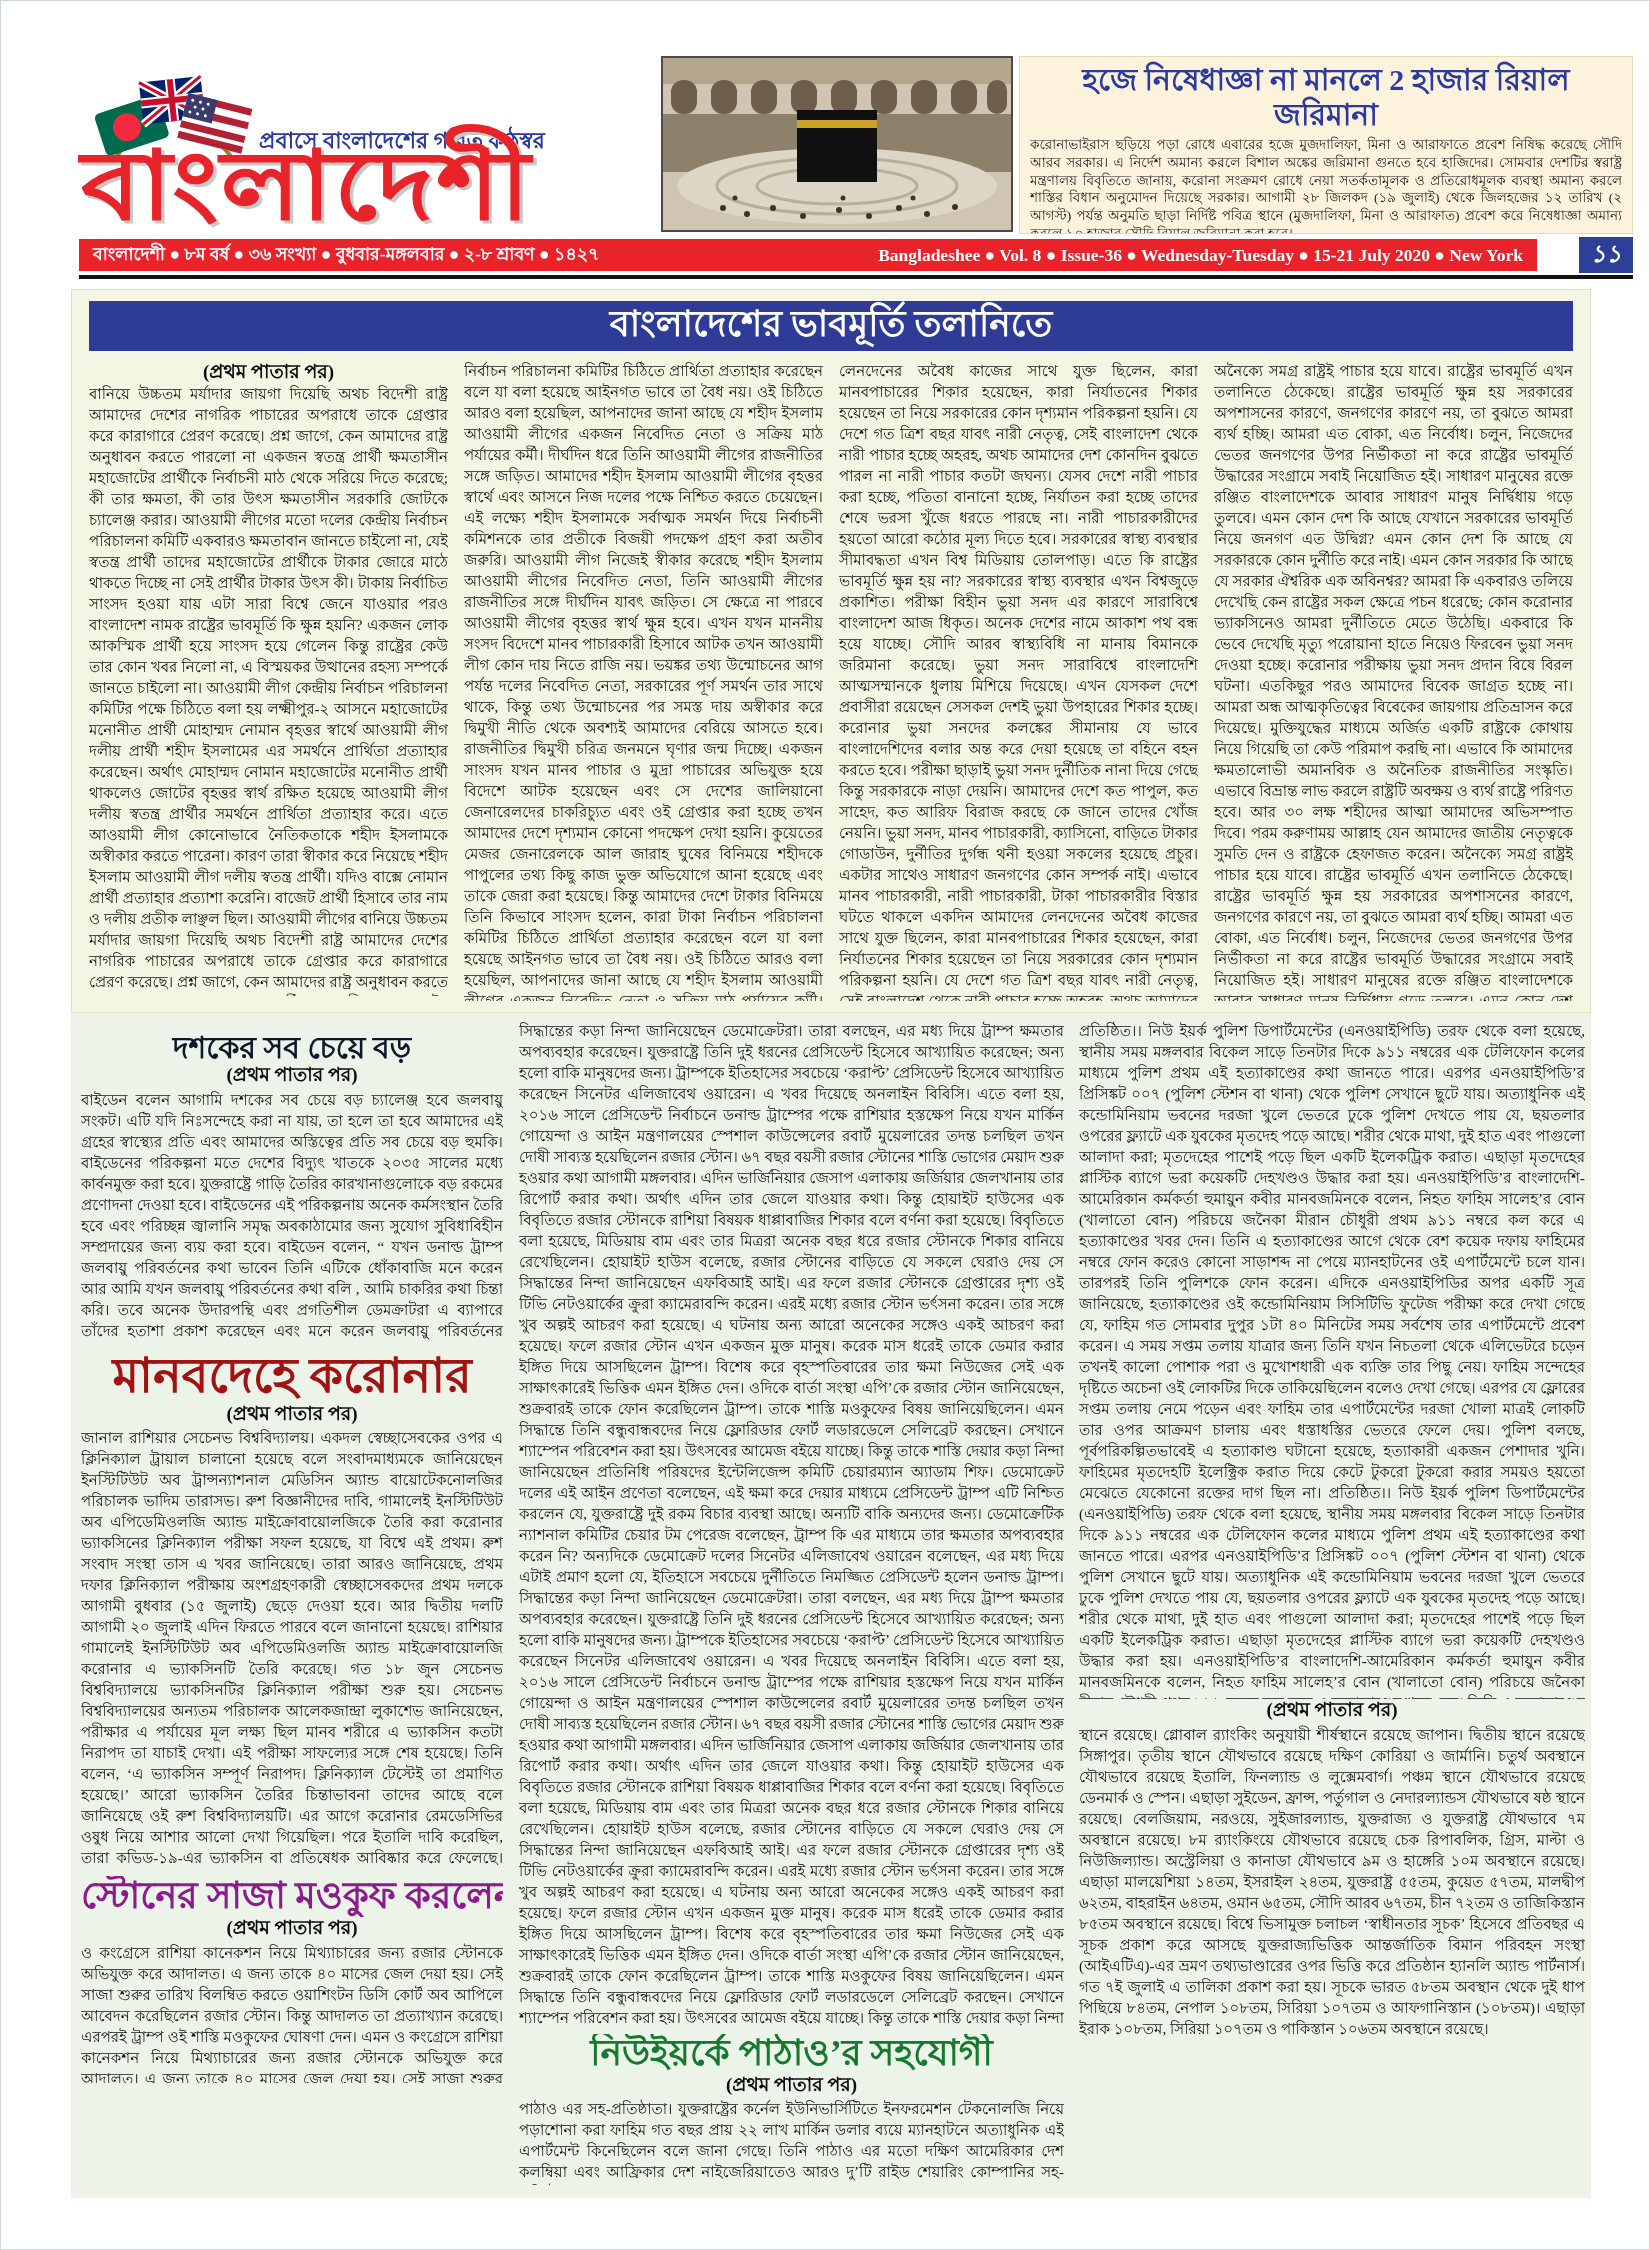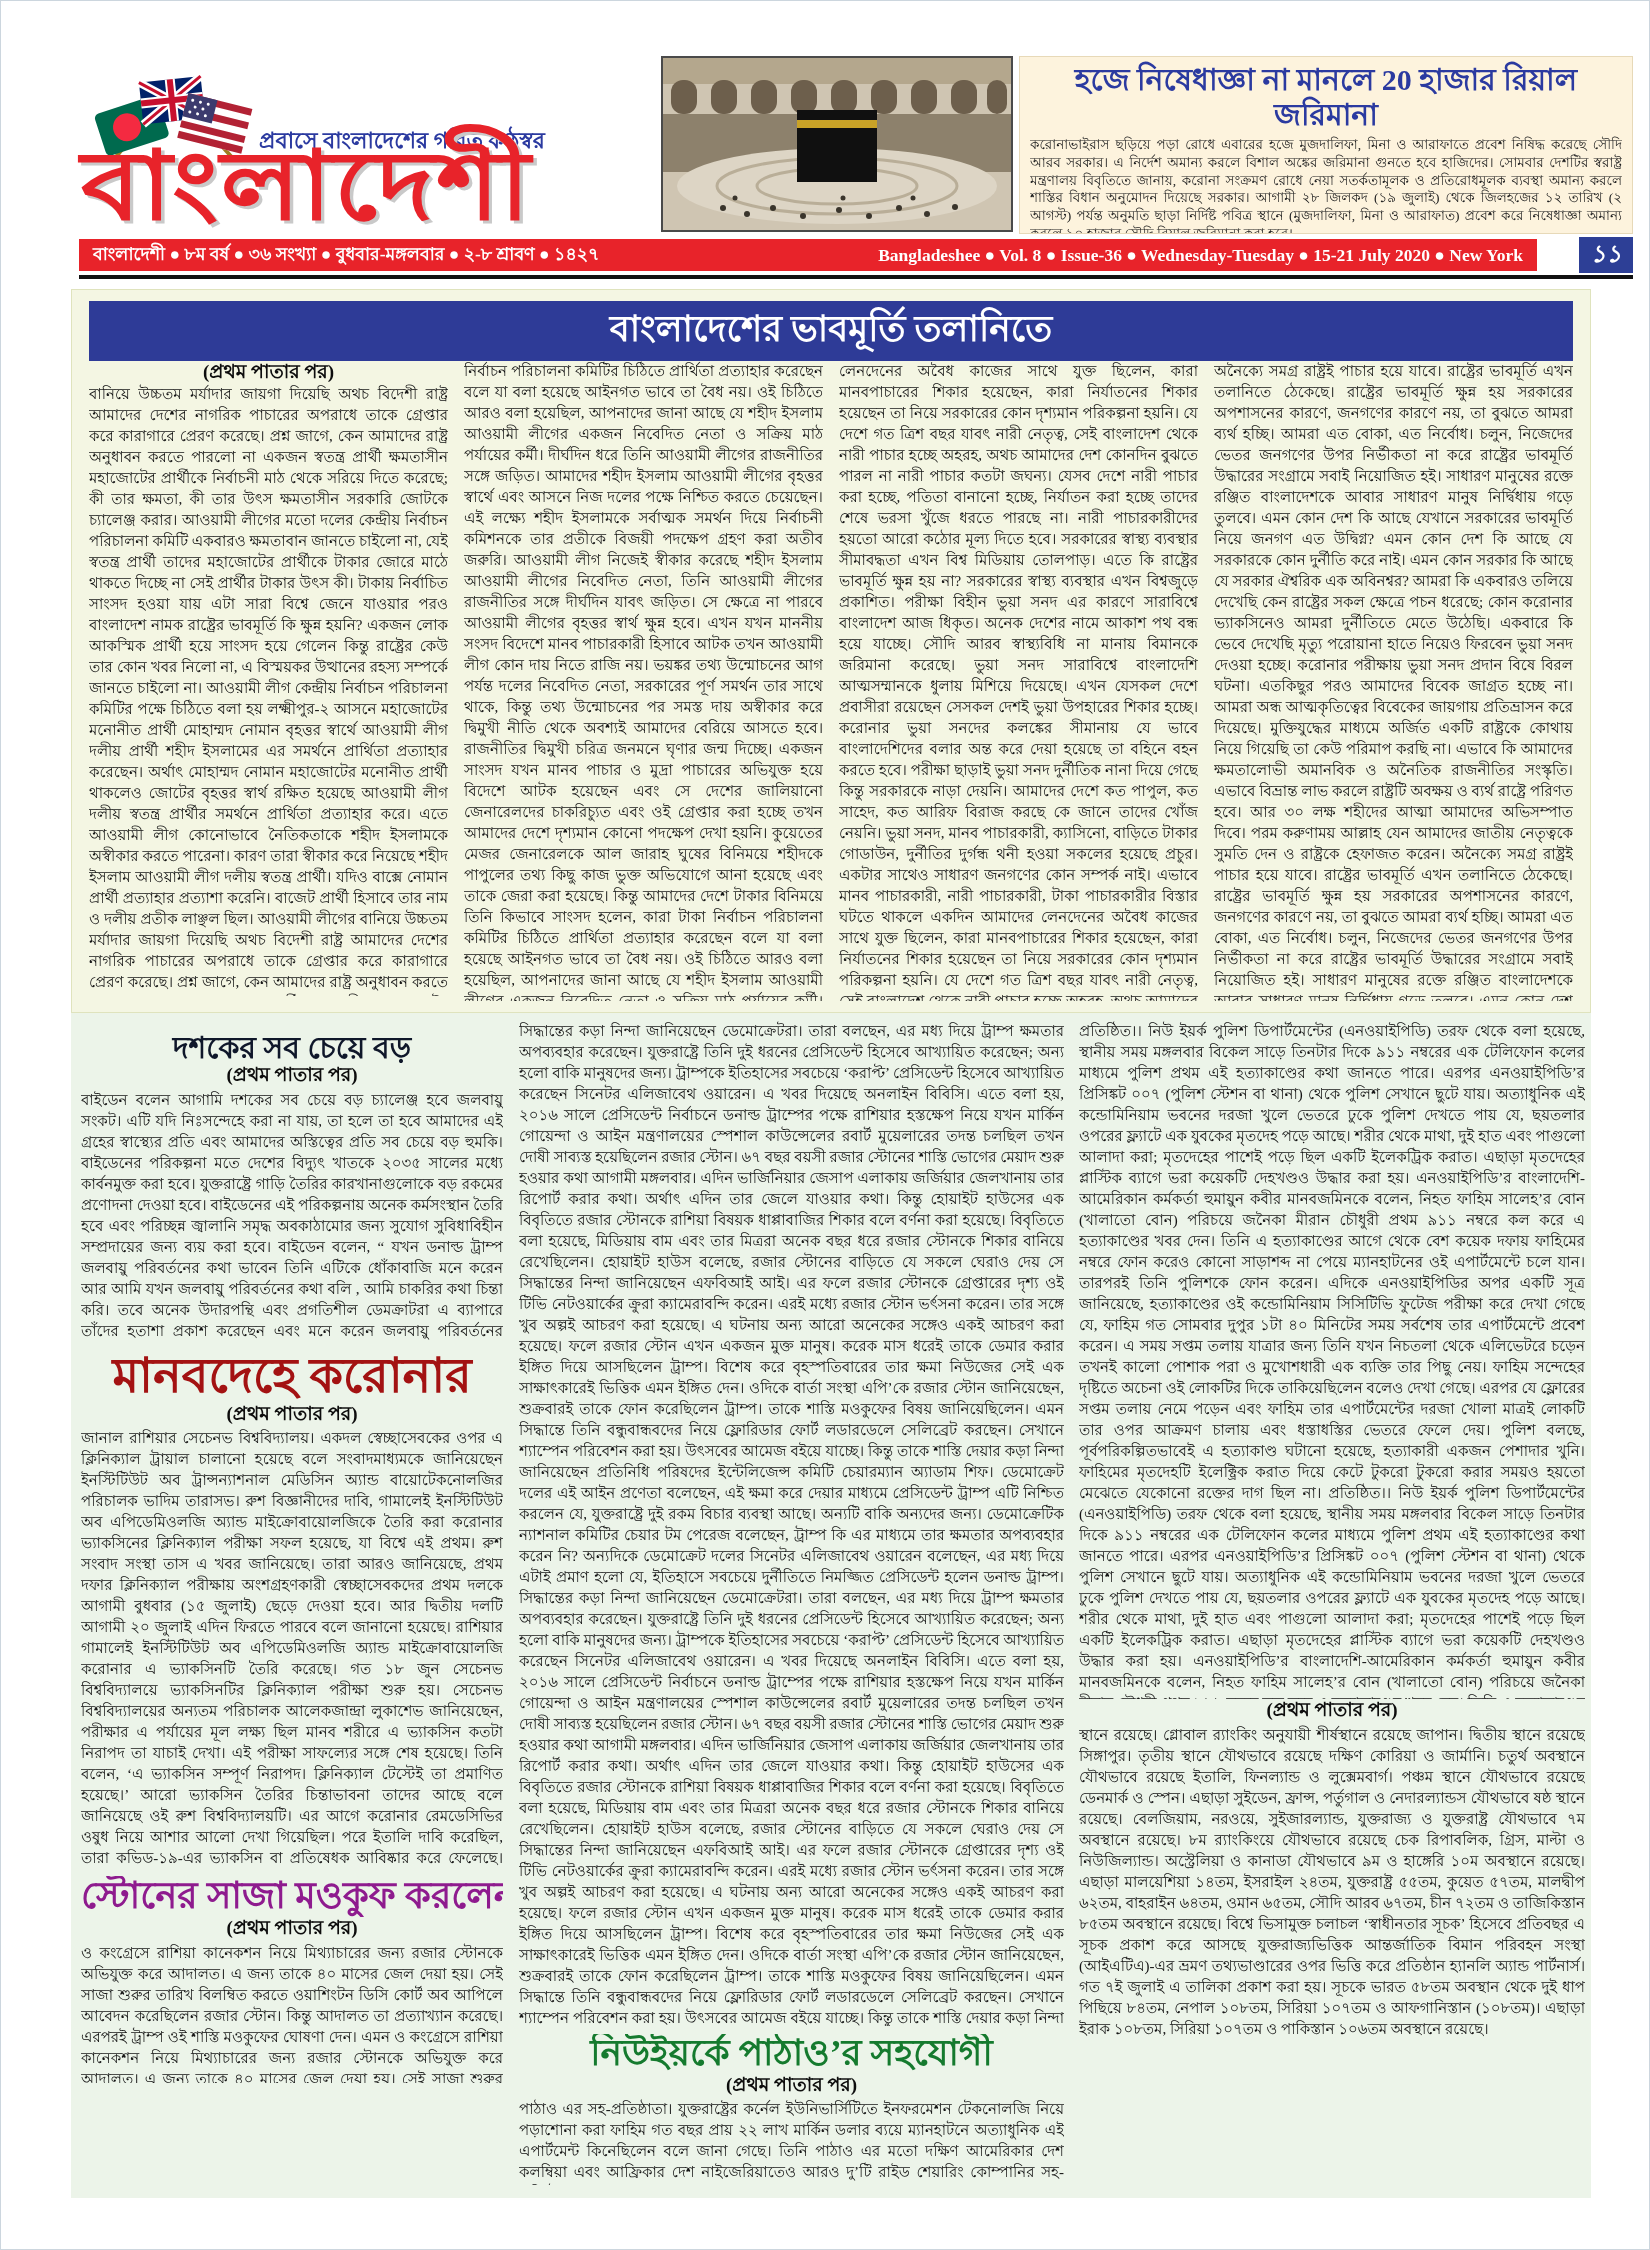--- a/index.html
+++ b/index.html
@@ -137,33 +137,33 @@
           <circle cx="264" cy="156" r="3"></circle>
           <circle cx="292" cy="149" r="3"></circle>
         <circle cx="72" cy="140" r="2.5"></circle>
           <circle cx="250" cy="140" r="2.5"></circle>
           <circle cx="180" cy="140" r="2.5"></circle>
       </g>
     </svg>
   </div>
 
   <div class="abs hajj-box" style="left:1018px; top:55px; width:614px; height:178px;">
-    <div class="hajj-headline">হজে নিষেধাজ্ঞা না মানলে 20 হাজার রিয়াল জরিমানা</div>
+    <div class="hajj-headline">হজে নিষেধাজ্ঞা না মানলে 2 হাজার রিয়াল জরিমানা</div>
     <div class="hajj-body" style="height:128px;">করোনাভাইরাস ছড়িয়ে পড়া রোধে এবারের হজে মুজদালিফা, মিনা ও আরাফাতে প্রবেশ নিষিদ্ধ করেছে সৌদি আরব সরকার। এ নির্দেশ অমান্য করলে বিশাল অঙ্কের জরিমানা গুনতে হবে হাজিদের। সোমবার দেশটির স্বরাষ্ট্র মন্ত্রণালয় বিবৃতিতে জানায়, করোনা সংক্রমণ রোধে নেয়া সতর্কতামূলক ও প্রতিরোধমূলক ব্যবস্থা অমান্য করলে শাস্তির বিধান অনুমোদন দিয়েছে সরকার। আগামী ২৮ জিলকদ (১৯ জুলাই) থেকে জিলহজের ১২ তারিখ (২ আগস্ট) পর্যন্ত অনুমতি ছাড়া নির্দিষ্ট পবিত্র স্থানে (মুজদালিফা, মিনা ও আরাফাত) প্রবেশ করে নিষেধাজ্ঞা অমান্য করলে ১০ হাজার সৌদি রিয়াল জরিমানা করা হবে।</div>
   </div>
 
   <div class="abs issue-bar" style="left:78px; top:238px; width:1458px; height:32px;">
     <span>বাংলাদেশী ● ৮ম বর্ষ ● ৩৬ সংখ্যা ● বুধবার-মঙ্গলবার ● ২-৮ শ্রাবণ ● ১৪২৭</span>
     <span>Bangladeshee ● Vol. 8 ● Issue-36 ● Wednesday-Tuesday ● 15-21 July 2020 ● New York</span>
   </div>
   <div class="abs page-number-box" style="left:1578px; top:236px; width:54px; height:36px;">১১</div>
   <div class="abs black-rule" style="left:78px; top:274px; width:1554px; height:4px;"></div>
 
   <div class="abs main-box" style="left:70px; top:288px; width:1520px; height:724px;"></div>
-  <div class="abs main-headline-bar" style="left:88px; top:300px; width:1484px; height:60px;">বাংলাদেশের ভাবমূর্তি তলানিতে</div>
+  <div class="abs main-headline-bar" style="left:88px; top:300px; width:1484px; height:50px;">বাংলাদেশের ভাবমূর্তি তলানিতে</div>
 
   <div class="abs" style="left:88px; top:360px; width:359px; height:640px;">
     <div class="subhead">(প্রথম পাতার পর)</div>
     <div class="body-text" style="height:612px;">বানিয়ে উচ্চতম মর্যাদার জায়গা দিয়েছি অথচ বিদেশী রাষ্ট্র আমাদের দেশের নাগরিক পাচারের অপরাধে তাকে গ্রেপ্তার করে কারাগারে প্রেরণ করেছে। প্রশ্ন জাগে, কেন আমাদের রাষ্ট্র অনুধাবন করতে পারলো না একজন স্বতন্ত্র প্রার্থী ক্ষমতাসীন মহাজোটের প্রার্থীকে নির্বাচনী মাঠ থেকে সরিয়ে দিতে করেছে; কী তার ক্ষমতা, কী তার উৎস ক্ষমতাসীন সরকারি জোটকে চ্যালেঞ্জ করার। আওয়ামী লীগের মতো দলের কেন্দ্রীয় নির্বাচন পরিচালনা কমিটি একবারও ক্ষমতাবান জানতে চাইলো না, যেই স্বতন্ত্র প্রার্থী তাদের মহাজোটের প্রার্থীকে টাকার জোরে মাঠে থাকতে দিচ্ছে না সেই প্রার্থীর টাকার উৎস কী। টাকায় নির্বাচিত সাংসদ হওয়া যায় এটা সারা বিশ্বে জেনে যাওয়ার পরও বাংলাদেশ নামক রাষ্ট্রের ভাবমূর্তি কি ক্ষুন্ন হয়নি? একজন লোক আকস্মিক প্রার্থী হয়ে সাংসদ হয়ে গেলেন কিন্তু রাষ্ট্রের কেউ তার কোন খবর নিলো না, এ বিস্ময়কর উত্থানের রহস্য সম্পর্কে জানতে চাইলো না। আওয়ামী লীগ কেন্দ্রীয় নির্বাচন পরিচালনা কমিটির পক্ষে চিঠিতে বলা হয় লক্ষ্মীপুর-২ আসনে মহাজোটের মনোনীত প্রার্থী মোহাম্মদ নোমান বৃহত্তর স্বার্থে আওয়ামী লীগ দলীয় প্রার্থী শহীদ ইসলামের এর সমর্থনে প্রার্থিতা প্রত্যাহার করেছেন। অর্থাৎ মোহাম্মদ নোমান মহাজোটের মনোনীত প্রার্থী থাকলেও জোটের বৃহত্তর স্বার্থ রক্ষিত হয়েছে আওয়ামী লীগ দলীয় স্বতন্ত্র প্রার্থীর সমর্থনে প্রার্থিতা প্রত্যাহার করে। এতে আওয়ামী লীগ কোনোভাবে নৈতিকতাকে শহীদ ইসলামকে অস্বীকার করতে পারেনা। কারণ তারা স্বীকার করে নিয়েছে শহীদ ইসলাম আওয়ামী লীগ দলীয় স্বতন্ত্র প্রার্থী। যদিও বাক্সে নোমান প্রার্থী প্রত্যাহার প্রত্যাশা করেনি। বাজেট প্রার্থী হিসাবে তার নাম ও দলীয় প্রতীক লাঞ্ছল ছিল। আওয়ামী লীগের বানিয়ে উচ্চতম মর্যাদার জায়গা দিয়েছি অথচ বিদেশী রাষ্ট্র আমাদের দেশের নাগরিক পাচারের অপরাধে তাকে গ্রেপ্তার করে কারাগারে প্রেরণ করেছে। প্রশ্ন জাগে, কেন আমাদের রাষ্ট্র অনুধাবন করতে পারলো না একজন স্বতন্ত্র প্রার্থী ক্ষমতাসীন মহাজোটের প্রার্থীকে নির্বাচনী মাঠ থেকে সরিয়ে দিতে করেছে; কী তার ক্ষমতা, কী তার উৎস ক্ষমতাসীন সরকারি জোটকে চ্যালেঞ্জ করার। আওয়ামী লীগের মতো দলের কেন্দ্রীয় নির্বাচন পরিচালনা কমিটি একবারও ক্ষমতাবান জানতে চাইলো না, যেই স্বতন্ত্র প্রার্থী তাদের মহাজোটের প্রার্থীকে টাকার জোরে মাঠে থাকতে দিচ্ছে না সেই প্রার্থীর টাকার উৎস কী। টাকায় নির্বাচিত সাংসদ হওয়া যায় এটা সারা বিশ্বে জেনে যাওয়ার পরও বাংলাদেশ নামক রাষ্ট্রের ভাবমূর্তি কি ক্ষুন্ন হয়নি? একজন লোক আকস্মিক প্রার্থী হয়ে সাংসদ হয়ে গেলেন কিন্তু রাষ্ট্রের কেউ তার কোন খবর নিলো না, এ বিস্ময়কর উত্থানের রহস্য সম্পর্কে জানতে চাইলো না। আওয়ামী লীগ কেন্দ্রীয় নির্বাচন পরিচালনা কমিটির পক্ষে চিঠিতে বলা হয় লক্ষ্মীপুর-২ আসনে মহাজোটের মনোনীত প্রার্থী মোহাম্মদ নোমান বৃহত্তর স্বার্থে আওয়ামী লীগ দলীয় প্রার্থী শহীদ ইসলামের এর সমর্থনে প্রার্থিতা প্রত্যাহার করেছেন। অর্থাৎ মোহাম্মদ নোমান মহাজোটের মনোনীত প্রার্থী থাকলেও জোটের বৃহত্তর স্বার্থ রক্ষিত হয়েছে আওয়ামী লীগ দলীয় স্বতন্ত্র প্রার্থীর সমর্থনে প্রার্থিতা প্রত্যাহার করে। এতে আওয়ামী লীগ কোনোভাবে নৈতিকতাকে শহীদ ইসলামকে অস্বীকার করতে পারেনা। কারণ তারা স্বীকার করে নিয়েছে শহীদ ইসলাম আওয়ামী লীগ দলীয় স্বতন্ত্র প্রার্থী। যদিও বাক্সে নোমান প্রার্থী প্রত্যাহার প্রত্যাশা করেনি। বাজেট প্রার্থী হিসাবে তার নাম ও দলীয় প্রতীক লাঞ্ছল ছিল। আওয়ামী লীগের</div>
   </div>
   <div class="abs body-text" style="left:463px; top:360px; width:359px; height:640px;">নির্বাচন পরিচালনা কমিটির চিঠিতে প্রার্থিতা প্রত্যাহার করেছেন বলে যা বলা হয়েছে আইনগত ভাবে তা বৈধ নয়। ওই চিঠিতে আরও বলা হয়েছিল, আপনাদের জানা আছে যে শহীদ ইসলাম আওয়ামী লীগের একজন নিবেদিত নেতা ও সক্রিয় মাঠ পর্যায়ের কর্মী। দীর্ঘদিন ধরে তিনি আওয়ামী লীগের রাজনীতির সঙ্গে জড়িত। আমাদের শহীদ ইসলাম আওয়ামী লীগের বৃহত্তর স্বার্থে এবং আসনে নিজ দলের পক্ষে নিশ্চিত করতে চেয়েছেন। এই লক্ষ্যে শহীদ ইসলামকে সর্বাত্মক সমর্থন দিয়ে নির্বাচনী কমিশনকে তার প্রতীকে বিজয়ী পদক্ষেপ গ্রহণ করা অতীব জরুরি। আওয়ামী লীগ নিজেই স্বীকার করেছে শহীদ ইসলাম আওয়ামী লীগের নিবেদিত নেতা, তিনি আওয়ামী লীগের রাজনীতির সঙ্গে দীর্ঘদিন যাবৎ জড়িত। সে ক্ষেত্রে না পারবে আওয়ামী লীগের বৃহত্তর স্বার্থ ক্ষুন্ন হবে। এখন যখন মাননীয় সংসদ বিদেশে মানব পাচারকারী হিসাবে আটক তখন আওয়ামী লীগ কোন দায় নিতে রাজি নয়। ভয়ঙ্কর তথ্য উন্মোচনের আগ পর্যন্ত দলের নিবেদিত নেতা, সরকারের পূর্ণ সমর্থন তার সাথে থাকে, কিন্তু তথ্য উন্মোচনের পর সমস্ত দায় অস্বীকার করে দ্বিমুখী নীতি থেকে অবশ্যই আমাদের বেরিয়ে আসতে হবে। রাজনীতির দ্বিমুখী চরিত্র জনমনে ঘৃণার জন্ম দিচ্ছে। একজন সাংসদ যখন মানব পাচার ও মুদ্রা পাচারের অভিযুক্ত হয়ে বিদেশে আটক হয়েছেন এবং সে দেশের জালিয়ানো জেনারেলদের চাকরিচ্যুত এবং ওই গ্রেপ্তার করা হচ্ছে তখন আমাদের দেশে দৃশ্যমান কোনো পদক্ষেপ দেখা হয়নি। কুয়েতের মেজর জেনারেলকে আল জারাহ ঘুষের বিনিময়ে শহীদকে পাপুলের তথ্য কিছু কাজ ভুক্ত অভিযোগে আনা হয়েছে এবং তাকে জেরা করা হয়েছে। কিন্তু আমাদের দেশে টাকার বিনিময়ে তিনি কিভাবে সাংসদ হলেন, কারা টাকা নির্বাচন পরিচালনা কমিটির চিঠিতে প্রার্থিতা প্রত্যাহার করেছেন বলে যা বলা হয়েছে আইনগত ভাবে তা বৈধ নয়। ওই চিঠিতে আরও বলা হয়েছিল, আপনাদের জানা আছে যে শহীদ ইসলাম আওয়ামী লীগের একজন নিবেদিত নেতা ও সক্রিয় মাঠ পর্যায়ের কর্মী। দীর্ঘদিন ধরে তিনি আওয়ামী লীগের রাজনীতির সঙ্গে জড়িত। আমাদের শহীদ ইসলাম আওয়ামী লীগের বৃহত্তর স্বার্থে এবং আসনে নিজ দলের পক্ষে নিশ্চিত করতে চেয়েছেন। এই লক্ষ্যে শহীদ ইসলামকে সর্বাত্মক সমর্থন দিয়ে নির্বাচনী কমিশনকে তার প্রতীকে বিজয়ী পদক্ষেপ গ্রহণ করা অতীব জরুরি। আওয়ামী লীগ নিজেই স্বীকার করেছে শহীদ ইসলাম আওয়ামী লীগের নিবেদিত নেতা, তিনি আওয়ামী লীগের রাজনীতির সঙ্গে দীর্ঘদিন যাবৎ জড়িত। সে ক্ষেত্রে না পারবে আওয়ামী লীগের বৃহত্তর স্বার্থ ক্ষুন্ন হবে। এখন যখন মাননীয় সংসদ বিদেশে মানব পাচারকারী হিসাবে আটক তখন আওয়ামী লীগ কোন দায় নিতে রাজি নয়। ভয়ঙ্কর তথ্য উন্মোচনের আগ পর্যন্ত দলের নিবেদিত নেতা, সরকারের পূর্ণ সমর্থন তার সাথে থাকে, কিন্তু তথ্য উন্মোচনের পর সমস্ত দায় অস্বীকার করে দ্বিমুখী নীতি থেকে অবশ্যই আমাদের বেরিয়ে আসতে হবে। রাজনীতির দ্বিমুখী চরিত্র জনমনে ঘৃণার জন্ম দিচ্ছে। একজন সাংসদ যখন মানব পাচার ও মুদ্রা পাচারের অভিযুক্ত হয়ে বিদেশে আটক হয়েছেন এবং সে দেশের জালিয়ানো জেনারেলদের চাকরিচ্যুত এবং ওই গ্রেপ্তার করা হচ্ছে তখন আমাদের দেশে দৃশ্যমান কোনো পদক্ষেপ দেখা হয়নি। কুয়েতের মেজর জেনারেলকে আল জারাহ ঘুষের বিনিময়ে শহীদকে পাপুলের তথ্য কিছু কাজ ভুক্ত অভিযোগে আনা হয়েছে এবং তাকে জেরা করা হয়েছে। কিন্তু আমাদের দেশে টাকার বিনিময়ে তিনি কিভাবে সাংসদ হলেন, কারা টাকা</div>
   <div class="abs body-text" style="left:838px; top:360px; width:359px; height:640px;">লেনদেনের অবৈধ কাজের সাথে যুক্ত ছিলেন, কারা মানবপাচারের শিকার হয়েছেন, কারা নির্যাতনের শিকার হয়েছেন তা নিয়ে সরকারের কোন দৃশ্যমান পরিকল্পনা হয়নি। যে দেশে গত ত্রিশ বছর যাবৎ নারী নেতৃত্ব, সেই বাংলাদেশ থেকে নারী পাচার হচ্ছে অহরহ, অথচ আমাদের দেশ কোনদিন বুঝতে পারল না নারী পাচার কতটা জঘন্য। যেসব দেশে নারী পাচার করা হচ্ছে, পতিতা বানানো হচ্ছে, নির্যাতন করা হচ্ছে তাদের শেষে ভরসা খুঁজে ধরতে পারছে না। নারী পাচারকারীদের হয়তো আরো কঠোর মূল্য দিতে হবে। সরকারের স্বাস্থ্য ব্যবস্থার সীমাবদ্ধতা এখন বিশ্ব মিডিয়ায় তোলপাড়। এতে কি রাষ্ট্রের ভাবমূর্তি ক্ষুন্ন হয় না? সরকারের স্বাস্থ্য ব্যবস্থার এখন বিশ্বজুড়ে প্রকাশিত। পরীক্ষা বিহীন ভুয়া সনদ এর কারণে সারাবিশ্বে বাংলাদেশ আজ ধিকৃত। অনেক দেশের নামে আকাশ পথ বন্ধ হয়ে যাচ্ছে। সৌদি আরব স্বাস্থ্যবিধি না মানায় বিমানকে জরিমানা করেছে। ভুয়া সনদ সারাবিশ্বে বাংলাদেশি আত্মসম্মানকে ধুলায় মিশিয়ে দিয়েছে। এখন যেসকল দেশে প্রবাসীরা রয়েছেন সেসকল দেশই ভুয়া উপহারের শিকার হচ্ছে। করোনার ভুয়া সনদের কলঙ্কের সীমানায় যে ভাবে বাংলাদেশিদের বলার অন্ত করে দেয়া হয়েছে তা বহিনে বহন করতে হবে। পরীক্ষা ছাড়াই ভুয়া সনদ দুর্নীতিক নানা দিয়ে গেছে কিন্তু সরকারকে নাড়া দেয়নি। আমাদের দেশে কত পাপুল, কত সাহেদ, কত আরিফ বিরাজ করছে কে জানে তাদের খোঁজ নেয়নি। ভুয়া সনদ, মানব পাচারকারী, ক্যাসিনো, বাড়িতে টাকার গোডাউন, দুর্নীতির দুর্গন্ধ থনী হওয়া সকলের হয়েছে প্রচুর। একটার সাথেও সাধারণ জনগণের কোন সম্পর্ক নাই। এভাবে মানব পাচারকারী, নারী পাচারকারী, টাকা পাচারকারীর বিস্তার ঘটতে থাকলে একদিন আমাদের লেনদেনের অবৈধ কাজের সাথে যুক্ত ছিলেন, কারা মানবপাচারের শিকার হয়েছেন, কারা নির্যাতনের শিকার হয়েছেন তা নিয়ে সরকারের কোন দৃশ্যমান পরিকল্পনা হয়নি। যে দেশে গত ত্রিশ বছর যাবৎ নারী নেতৃত্ব, সেই বাংলাদেশ থেকে নারী পাচার হচ্ছে অহরহ, অথচ আমাদের দেশ কোনদিন বুঝতে পারল না নারী পাচার কতটা জঘন্য। যেসব দেশে নারী পাচার করা হচ্ছে, পতিতা বানানো হচ্ছে, নির্যাতন করা হচ্ছে তাদের শেষে ভরসা খুঁজে ধরতে পারছে না। নারী পাচারকারীদের হয়তো আরো কঠোর মূল্য দিতে হবে। সরকারের স্বাস্থ্য ব্যবস্থার সীমাবদ্ধতা এখন বিশ্ব মিডিয়ায় তোলপাড়। এতে কি রাষ্ট্রের ভাবমূর্তি ক্ষুন্ন হয় না? সরকারের স্বাস্থ্য ব্যবস্থার এখন বিশ্বজুড়ে প্রকাশিত। পরীক্ষা বিহীন ভুয়া সনদ এর কারণে সারাবিশ্বে বাংলাদেশ আজ ধিকৃত। অনেক দেশের নামে আকাশ পথ বন্ধ হয়ে যাচ্ছে। সৌদি আরব স্বাস্থ্যবিধি না মানায় বিমানকে জরিমানা করেছে। ভুয়া সনদ সারাবিশ্বে বাংলাদেশি আত্মসম্মানকে ধুলায় মিশিয়ে দিয়েছে। এখন যেসকল দেশে প্রবাসীরা রয়েছেন সেসকল দেশই ভুয়া উপহারের শিকার হচ্ছে। করোনার ভুয়া সনদের কলঙ্কের সীমানায় যে ভাবে বাংলাদেশিদের বলার অন্ত করে দেয়া হয়েছে তা বহিনে বহন করতে হবে। পরীক্ষা ছাড়াই ভুয়া সনদ দুর্নীতিক নানা দিয়ে গেছে কিন্তু সরকারকে নাড়া দেয়নি। আমাদের দেশে কত পাপুল, কত সাহেদ, কত আরিফ বিরাজ করছে কে জানে তাদের খোঁজ নেয়নি। ভুয়া সনদ, মানব পাচারকারী, ক্যাসিনো, বাড়িতে টাকার গোডাউন, দুর্নীতির দুর্গন্ধ থনী হওয়া সকলের হয়েছে প্রচুর। একটার সাথেও সাধারণ জনগণের কোন সম্পর্ক নাই। এভাবে মানব পাচারকারী, নারী পাচারকারী, টাকা পাচারকারীর বিস্তার ঘটতে থাকলে একদিন আমাদের</div>
   <div class="abs body-text" style="left:1213px; top:360px; width:359px; height:640px;">অনৈক্যে সমগ্র রাষ্ট্রই পাচার হয়ে যাবে। রাষ্ট্রের ভাবমূর্তি এখন তলানিতে ঠেকেছে। রাষ্ট্রের ভাবমূর্তি ক্ষুন্ন হয় সরকারের অপশাসনের কারণে, জনগণের কারণে নয়, তা বুঝতে আমরা ব্যর্থ হচ্ছি। আমরা এত বোকা, এত নির্বোধ। চলুন, নিজেদের ভেতর জনগণের উপর নির্ভীকতা না করে রাষ্ট্রের ভাবমূর্তি উদ্ধারের সংগ্রামে সবাই নিয়োজিত হই। সাধারণ মানুষের রক্তে রঞ্জিত বাংলাদেশকে আবার সাধারণ মানুষ নির্দ্বিধায় গড়ে তুলবে। এমন কোন দেশ কি আছে যেখানে সরকারের ভাবমূর্তি নিয়ে জনগণ এত উদ্বিগ্ন? এমন কোন দেশ কি আছে যে সরকারকে কোন দুর্নীতি করে নাই। এমন কোন সরকার কি আছে যে সরকার ঐশ্বরিক এক অবিনশ্বর? আমরা কি একবারও তলিয়ে দেখেছি কেন রাষ্ট্রের সকল ক্ষেত্রে পচন ধরেছে; কোন করোনার ভ্যাকসিনেও আমরা দুর্নীতিতে মেতে উঠেছি। একবারে কি ভেবে দেখেছি মৃত্যু পরোয়ানা হাতে নিয়েও ফিরবেন ভুয়া সনদ দেওয়া হচ্ছে। করোনার পরীক্ষায় ভুয়া সনদ প্রদান বিষে বিরল ঘটনা। এতকিছুর পরও আমাদের বিবেক জাগ্রত হচ্ছে না। আমরা অন্ধ আত্মকৃতিত্বের বিবেকের জায়গায় প্রতিভ্রাসন করে দিয়েছে। মুক্তিযুদ্ধের মাধ্যমে অর্জিত একটি রাষ্ট্রকে কোথায় নিয়ে গিয়েছি তা কেউ পরিমাপ করছি না। এভাবে কি আমাদের ক্ষমতালোভী অমানবিক ও অনৈতিক রাজনীতির সংস্কৃতি। এভাবে বিভ্রান্ত লাভ করলে রাষ্ট্রটি অবক্ষয় ও ব্যর্থ রাষ্ট্রে পরিণত হবে। আর ৩০ লক্ষ শহীদের আত্মা আমাদের অভিসম্পাত দিবে। পরম করুণাময় আল্লাহ যেন আমাদের জাতীয় নেতৃত্বকে সুমতি দেন ও রাষ্ট্রকে হেফাজত করেন। অনৈক্যে সমগ্র রাষ্ট্রই পাচার হয়ে যাবে। রাষ্ট্রের ভাবমূর্তি এখন তলানিতে ঠেকেছে। রাষ্ট্রের ভাবমূর্তি ক্ষুন্ন হয় সরকারের অপশাসনের কারণে, জনগণের কারণে নয়, তা বুঝতে আমরা ব্যর্থ হচ্ছি। আমরা এত বোকা, এত নির্বোধ। চলুন, নিজেদের ভেতর জনগণের উপর নির্ভীকতা না করে রাষ্ট্রের ভাবমূর্তি উদ্ধারের সংগ্রামে সবাই নিয়োজিত হই। সাধারণ মানুষের রক্তে রঞ্জিত বাংলাদেশকে আবার সাধারণ মানুষ নির্দ্বিধায় গড়ে তুলবে। এমন কোন দেশ কি আছে যেখানে সরকারের ভাবমূর্তি নিয়ে জনগণ এত উদ্বিগ্ন? এমন কোন দেশ কি আছে যে সরকারকে কোন দুর্নীতি করে নাই। এমন কোন সরকার কি আছে যে সরকার ঐশ্বরিক এক অবিনশ্বর? আমরা কি একবারও তলিয়ে দেখেছি কেন রাষ্ট্রের সকল ক্ষেত্রে পচন ধরেছে; কোন করোনার ভ্যাকসিনেও আমরা দুর্নীতিতে মেতে উঠেছি। একবারে কি ভেবে দেখেছি মৃত্যু পরোয়ানা হাতে নিয়েও ফিরবেন ভুয়া সনদ দেওয়া হচ্ছে। করোনার পরীক্ষায় ভুয়া সনদ প্রদান বিষে বিরল ঘটনা। এতকিছুর পরও আমাদের বিবেক জাগ্রত হচ্ছে না। আমরা অন্ধ আত্মকৃতিত্বের বিবেকের জায়গায় প্রতিভ্রাসন করে দিয়েছে। মুক্তিযুদ্ধের মাধ্যমে অর্জিত একটি রাষ্ট্রকে কোথায় নিয়ে গিয়েছি তা কেউ পরিমাপ করছি না। এভাবে কি আমাদের ক্ষমতালোভী অমানবিক ও অনৈতিক রাজনীতির সংস্কৃতি। এভাবে বিভ্রান্ত লাভ করলে রাষ্ট্রটি অবক্ষয় ও ব্যর্থ রাষ্ট্রে পরিণত হবে। আর ৩০ লক্ষ শহীদের আত্মা আমাদের অভিসম্পাত দিবে। পরম করুণাময় আল্লাহ যেন আমাদের জাতীয় নেতৃত্বকে সুমতি দেন ও রাষ্ট্রকে হেফাজত করেন।</div>
 
   <div class="abs lower-bg" style="left:70px; top:1012px; width:1520px; height:1185px;"></div>

